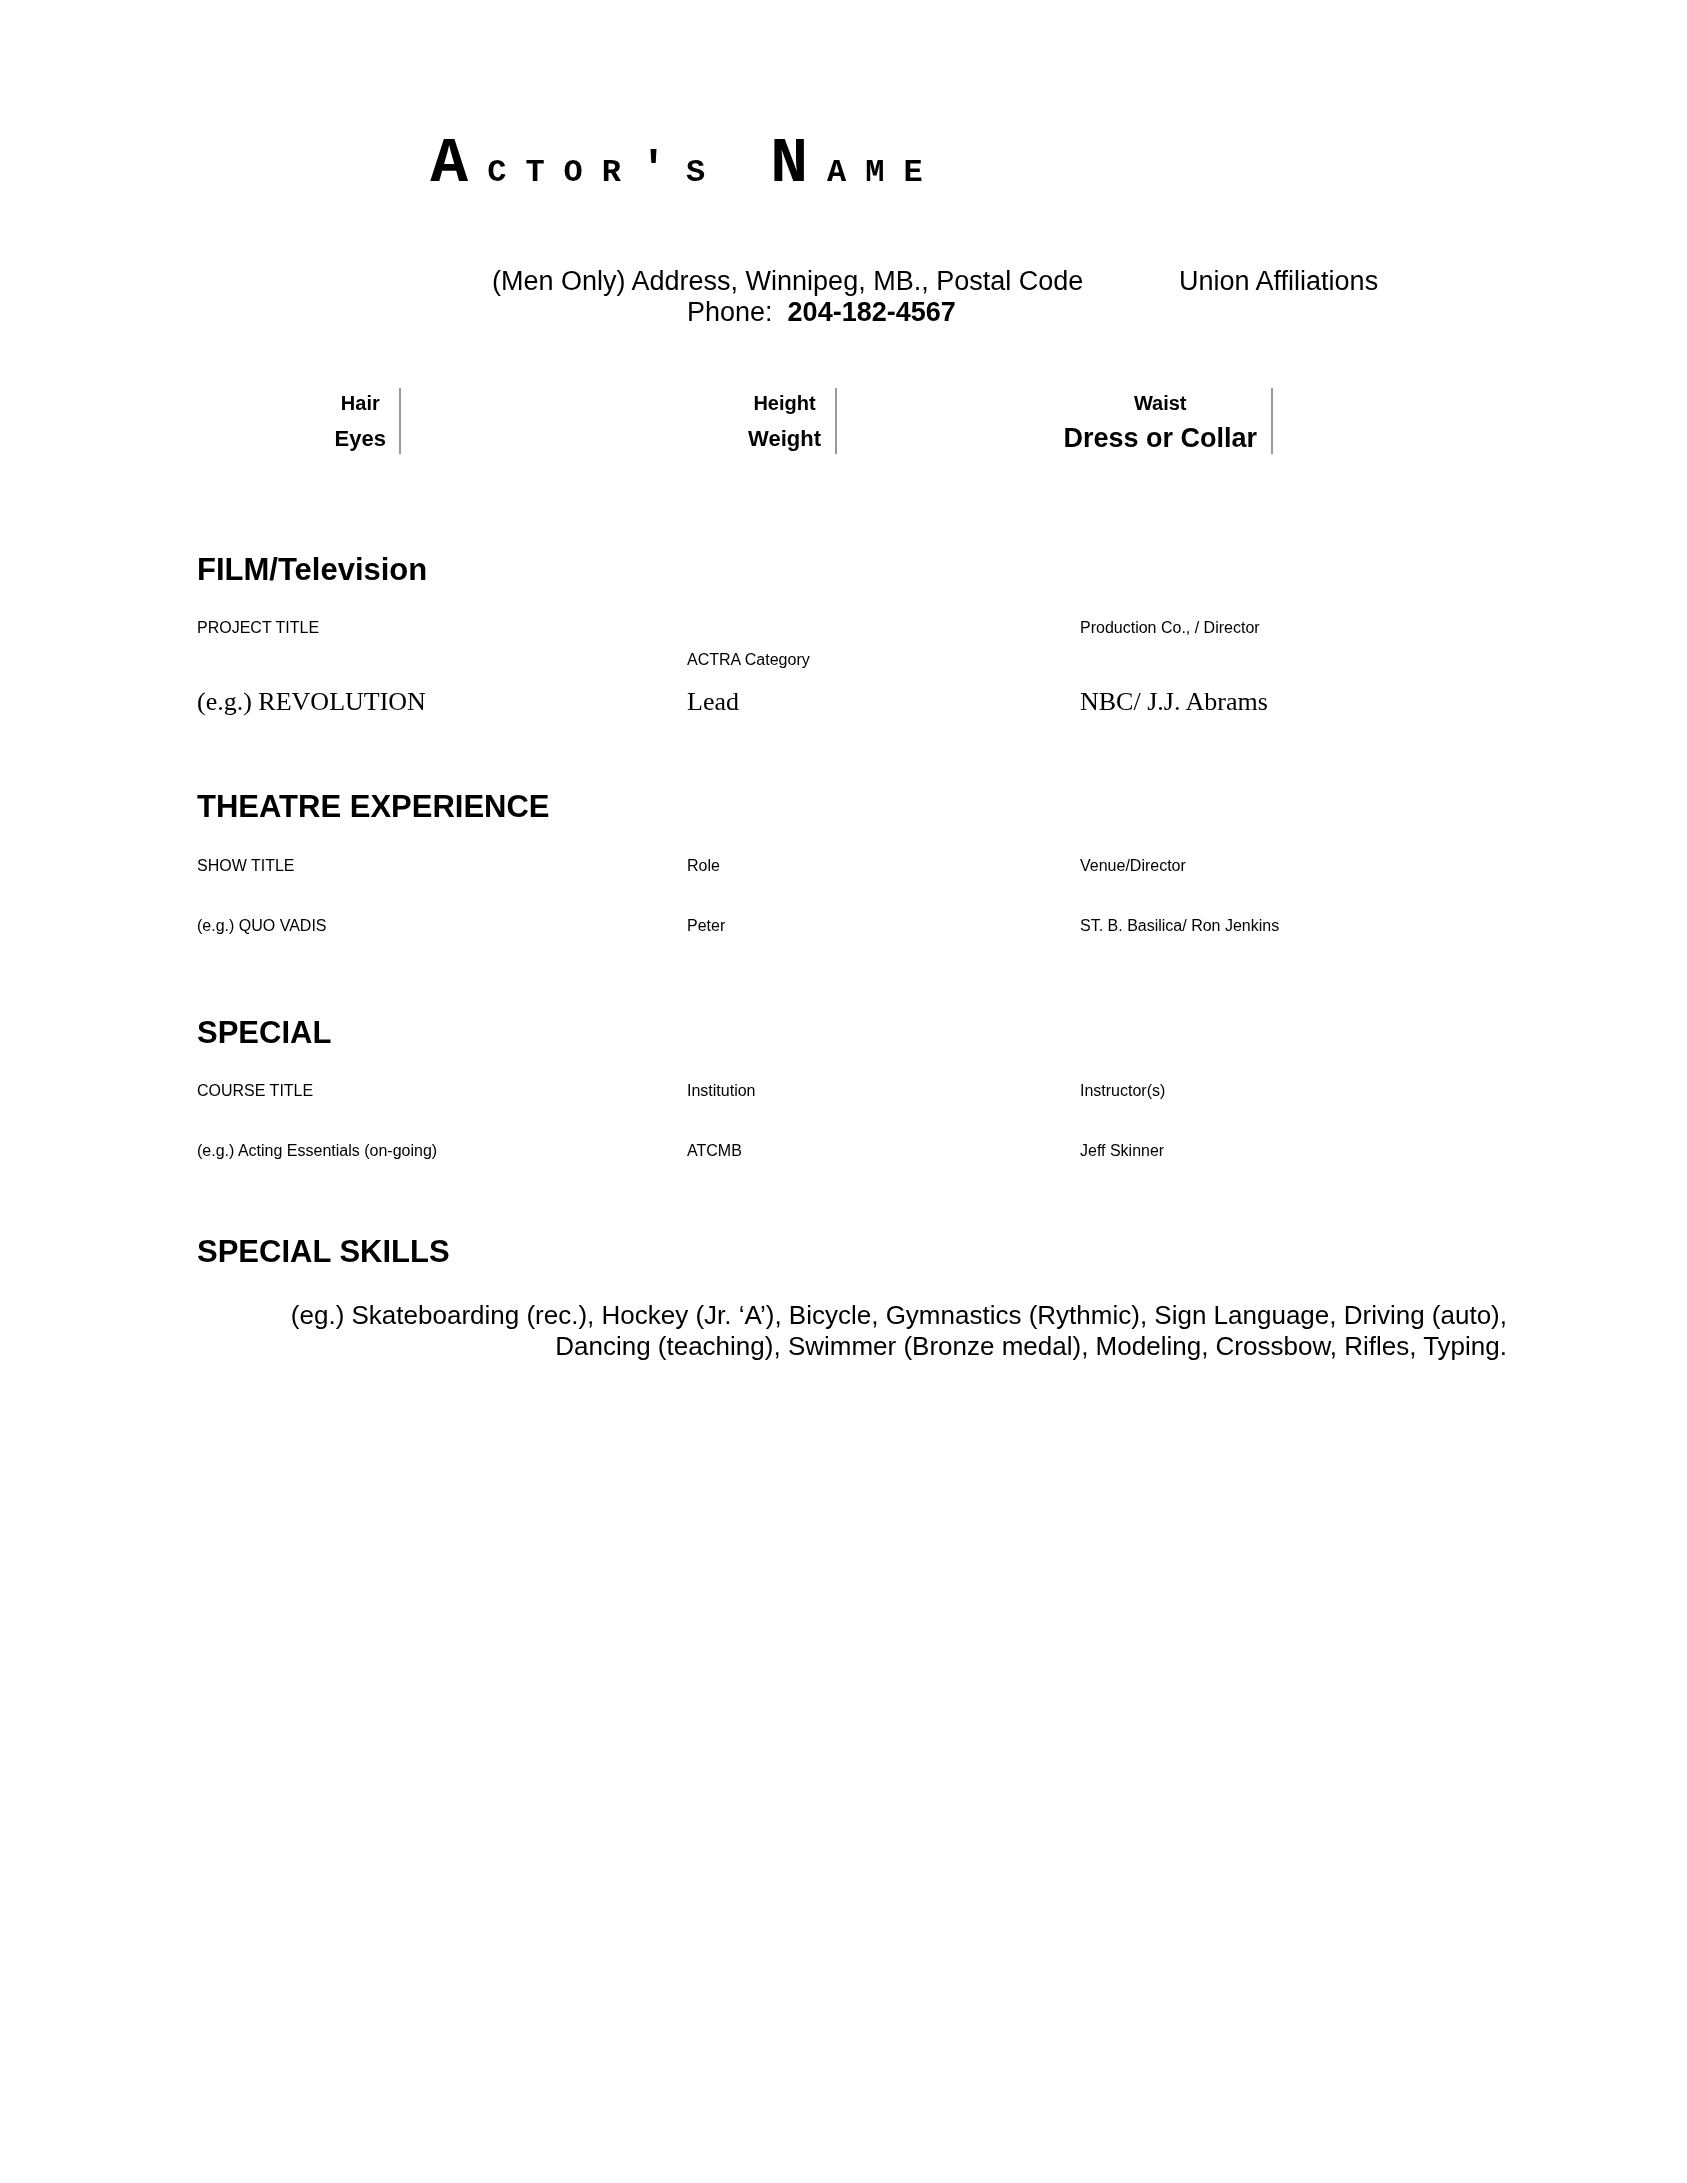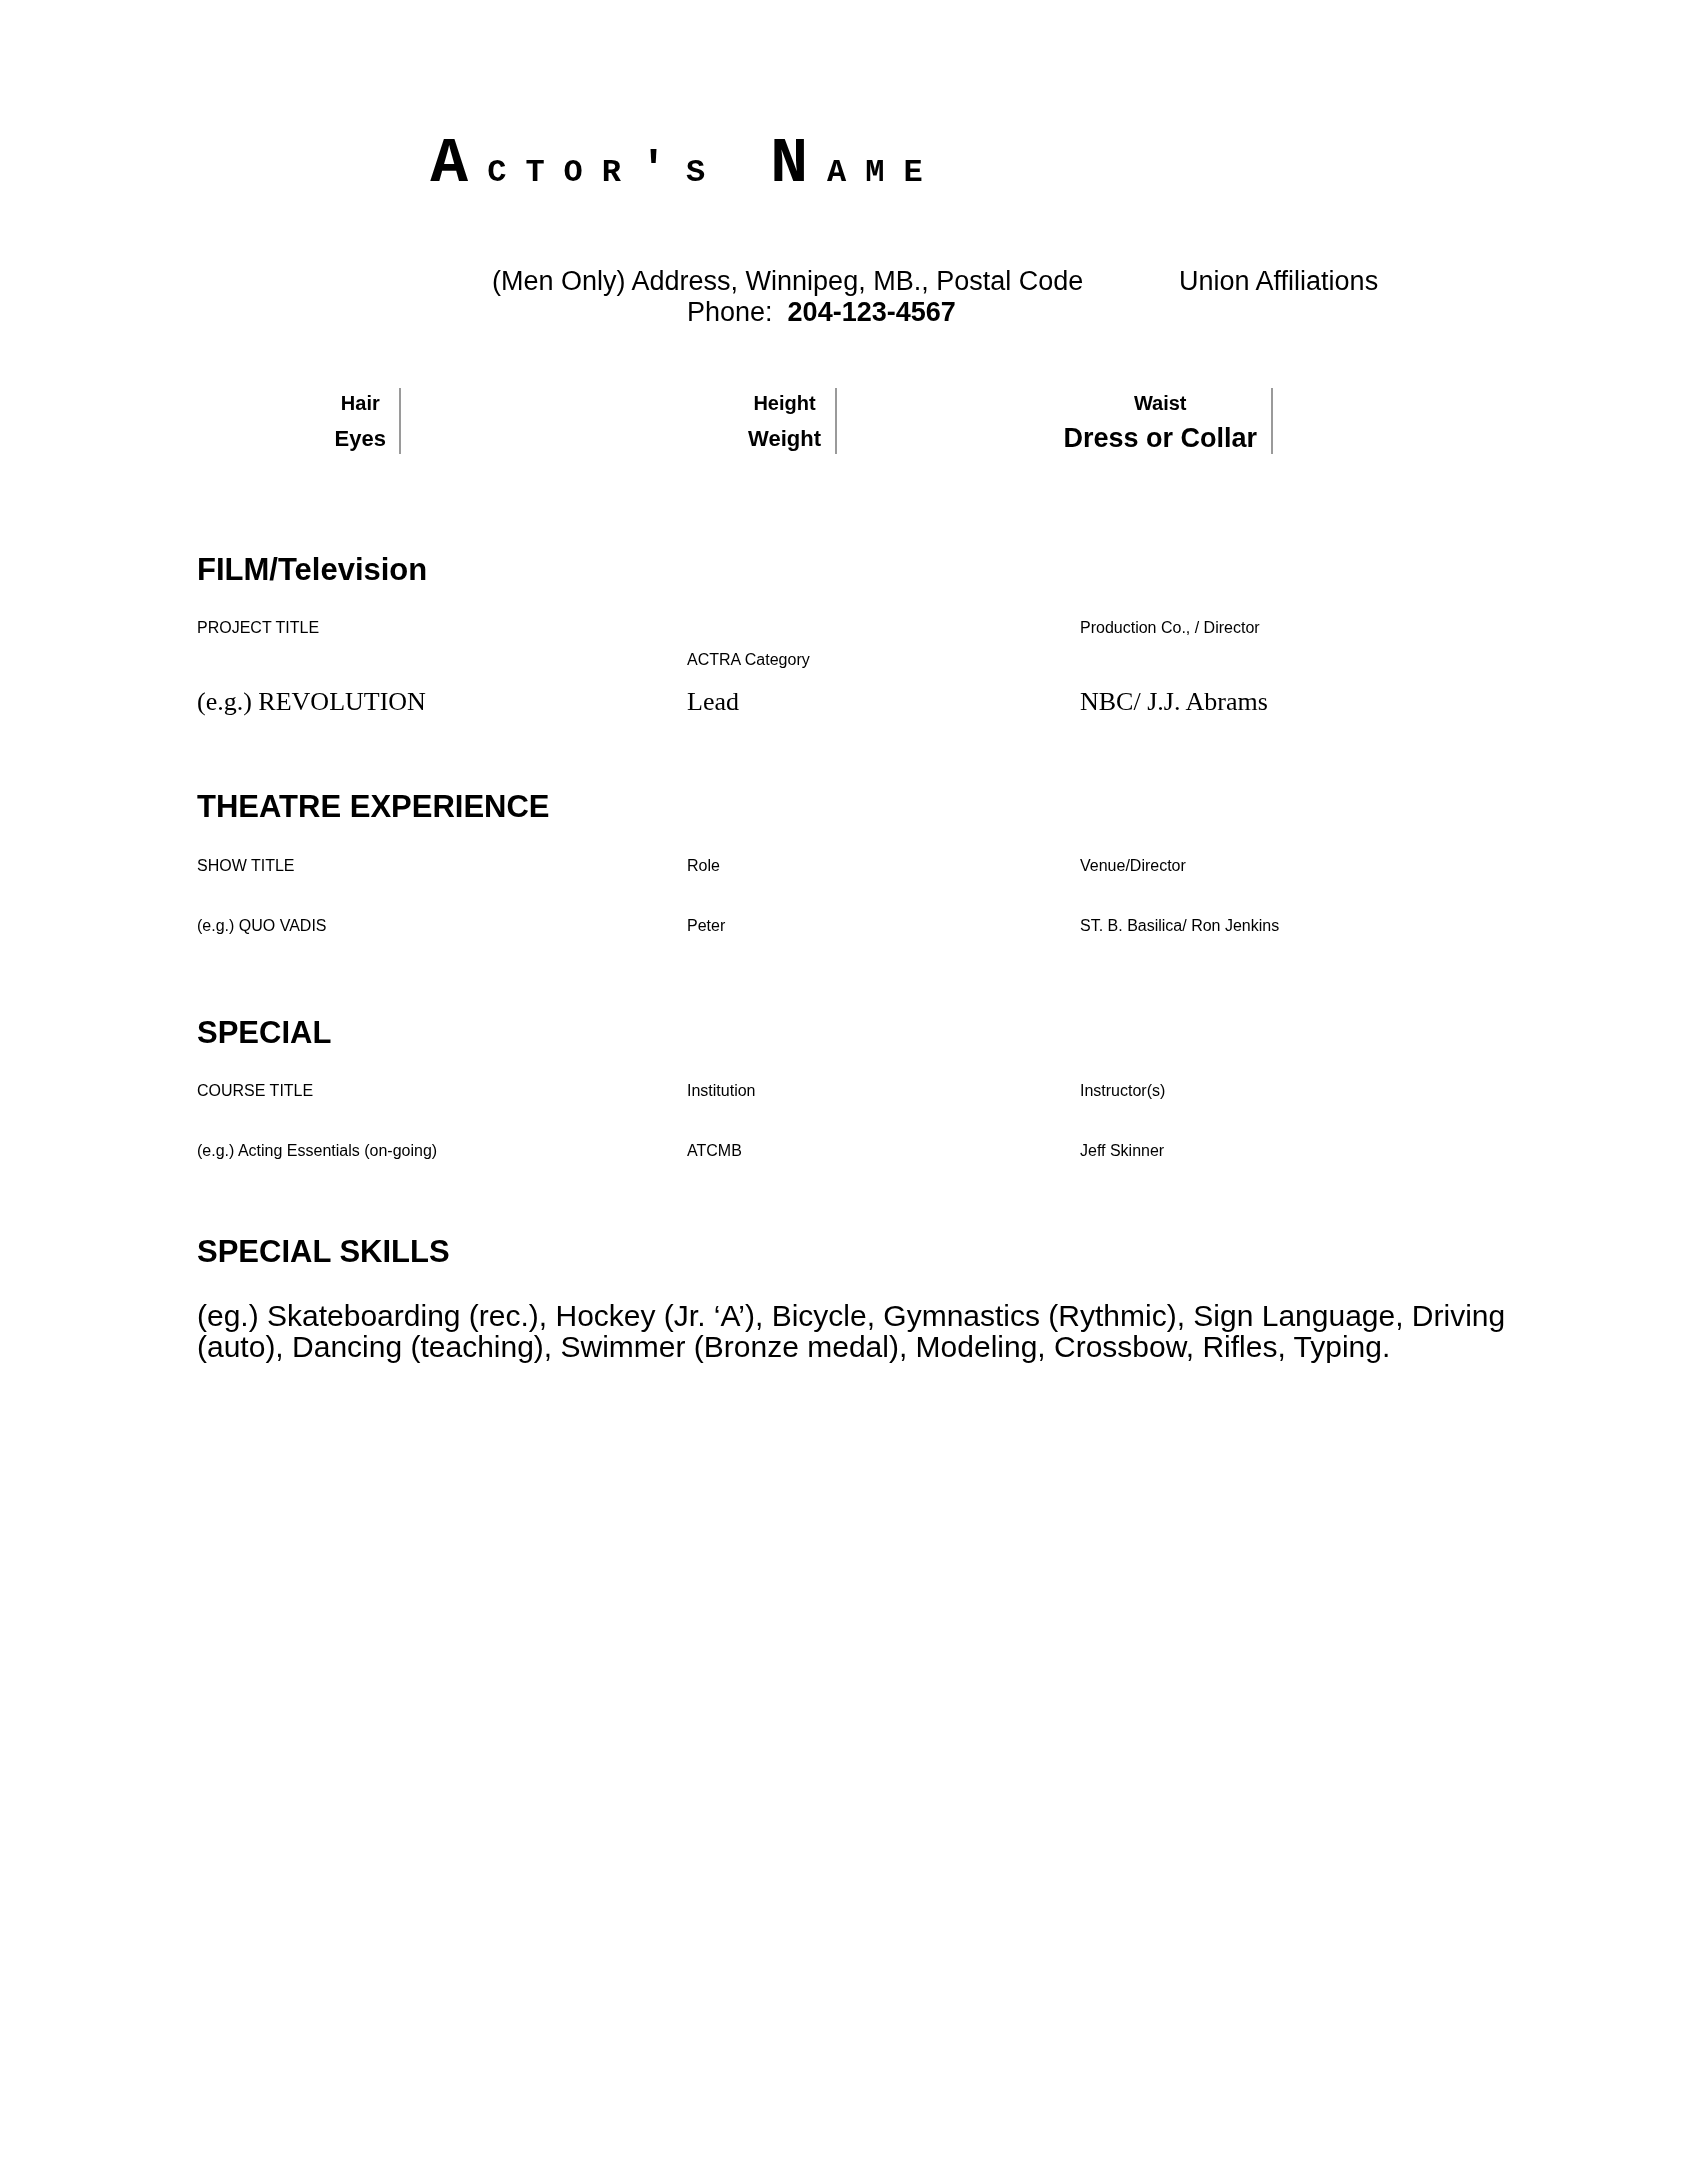--- a/index.html
+++ b/index.html
@@ -9,34 +9,34 @@
   .title .big { font-size:63px; }
   .contact { font-size:27px; line-height:31px; }
   .stat { text-align:right; font-weight:bold; line-height:35px; }
   .stat .l1 { font-size:20px;text-align:center; }
   .stat .l2 { font-size:22px; }
   .stat .l2.small { font-size:27px;text-align:right; }
   .divider { position:absolute; width:1.7px; background:#9a9a9a; }
   .h2 { font-size:31px; font-weight:bold; }
   .cell { font-size:16px; }
   .serif { font-family:"Liberation Serif", serif; font-size:26px; }
-  .skills { font-size:30px; line-height:31px; width:1310px; white-space:normal; }
+  .skills { font-size:26px; line-height:31px; width:1310px; white-space:normal;text-align:right; }
 </style>
 </head>
 <body>
 
 <div class="abs title">
   <span class="big">A</span><span>ctor's</span>&nbsp;<span class="big">N</span><span>ame</span>
 </div>
 
 <div class="abs contact" style="left:492px; top:266px;">(Men Only) Address, Winnipeg, MB., Postal Code</div>
 <div class="abs contact" style="left:1179px; top:266px;">Union Affiliations</div>
 <div class="abs contact" style="left:687px; top:297px;">
   <span>Phone:</span>&nbsp;
-  <b>204-123-4567</b>
+  <b>204-182-4567</b>
 </div>
 
 <div class="abs stat" style="right:1301px; top:386px;">
   <div class="l1">Hair</div>
   <div class="l2">Eyes</div>
 </div>
 <div class="divider" style="left:399px; top:388px; height:66px;"></div>
 
 <div class="abs stat" style="right:866px; top:386px;">
   <div class="l1">Height</div>

